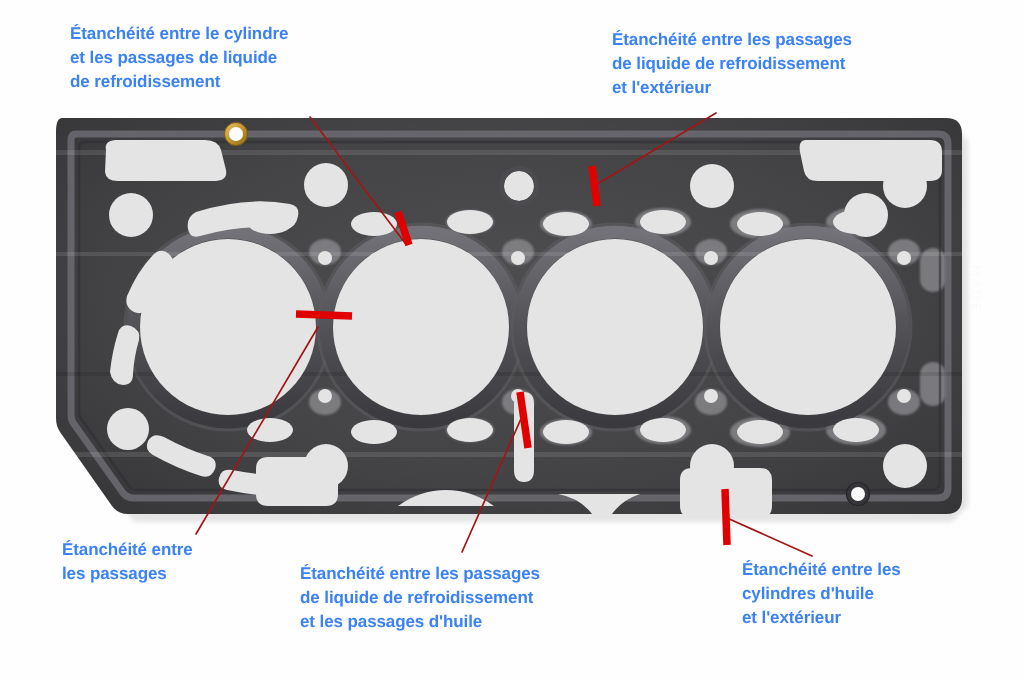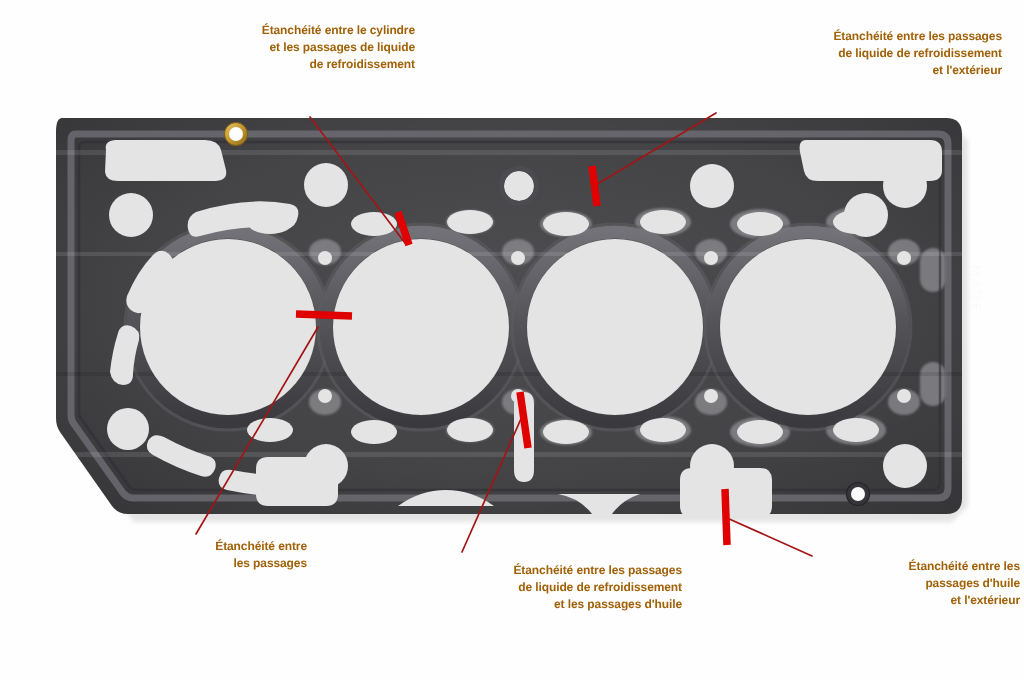--- a/index.html
+++ b/index.html
@@ -1,21 +1,21 @@
 <!DOCTYPE html>
 <html><head>
 <meta charset="utf-8">
 <style>
   html,body{margin:0;padding:0;background:#ffffff;}
   body{width:1024px;height:680px;position:relative;overflow:hidden;
        font-family:"Liberation Sans", sans-serif;background:#fefefe;}
   #stage{position:absolute;inset:0;width:1024px;height:680px;}
   svg.layer{position:absolute;left:0;top:0;width:1024px;height:680px;}
-  .callout{position:absolute;color:#a16207;font-weight:bold;font-size:12px;
-           line-height:1.42;text-align:right;white-space:pre-line;
+  .callout{position:absolute;color:#3b82f6;font-weight:bold;font-size:17px;
+           line-height:1.42;text-align:left;white-space:pre-line;
            letter-spacing:-0.1px;text-rendering:geometricPrecision;}
   .c-tl{left:70px;  top:22px;  width:345px;}
   .c-tr{left:612px; top:28px;  width:390px;}
   .c-bl{left:62px;  top:538px; width:245px;}
   .c-bc{left:300px; top:562px; width:382px;}
   .c-br{left:742px; top:558px; width:278px;}
 </style>
 </head>
 <body>
 
@@ -247,16 +247,16 @@
 et l'extérieur</div>
 
   <div class="callout c-bl">Étanchéité entre
 les passages</div>
 
   <div class="callout c-bc">Étanchéité entre les passages
 de liquide de refroidissement
 et les passages d'huile</div>
 
   <div class="callout c-br">Étanchéité entre les
-passages  d'huile
+cylindres  d'huile
 et l'extérieur</div>
 
 </div>
 
 </body></html>

